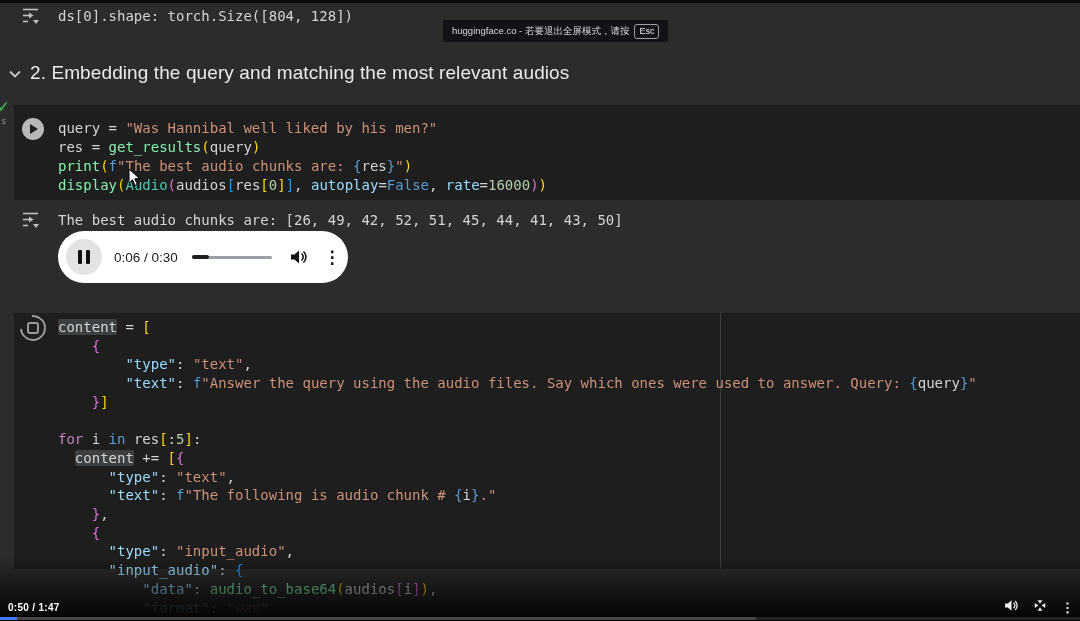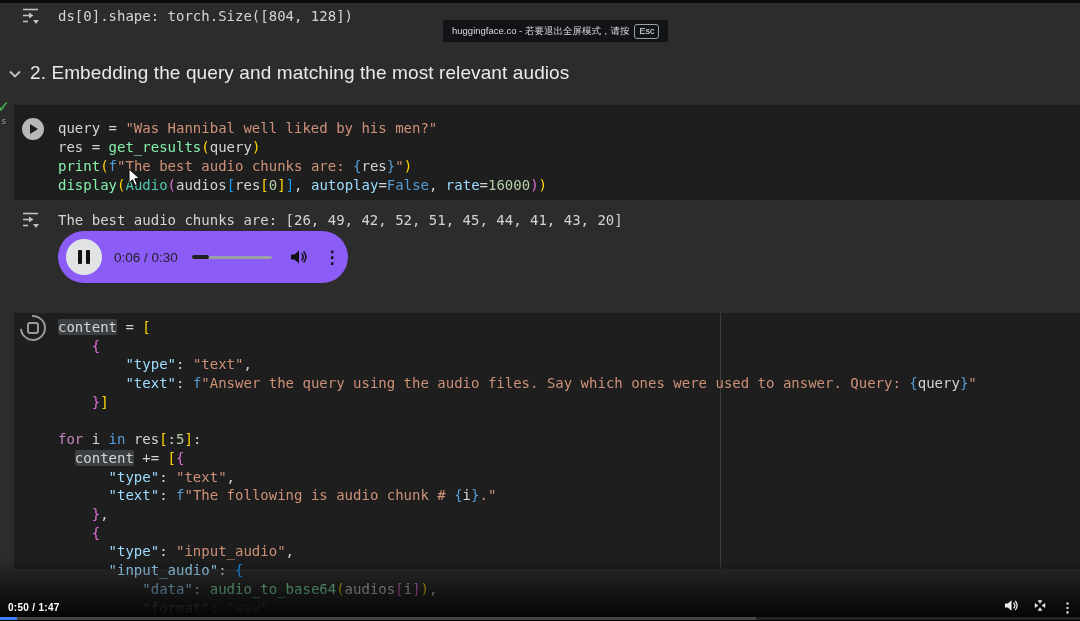--- a/index.html
+++ b/index.html
@@ -57,21 +57,21 @@
   .exec-time{ position:absolute; left:1px; top:116px; color:#9aa0a6; font-size:9px; font-family:"DejaVu Sans Mono",monospace; }
 
   .out-icon-2{ position:absolute; left:21px; top:211px; }
   .out-row-2{ position:absolute; left:58px; top:212px; }
 
   .ruler{ position:absolute; left:706px; top:0; bottom:0; width:1px; background:#3e3e3e; }
 
   
   .audio-player{
     position:absolute; left:58px; top:231px; width:290px; height:52px;
-    background:#8b5cf6; border-radius:26px; display:flex; align-items:center;
+    background:#ffffff; border-radius:26px; display:flex; align-items:center;
   }
   .ap-pause{
     margin-left:8px; width:36px; height:36px; border-radius:50%; background:#e1e3e4;
     display:flex; align-items:center; justify-content:center; gap:4px; flex:none;
   }
   .ap-pause span{ display:block; width:4px; height:14px; background:#111; border-radius:1px; }
   .ap-time{ margin-left:12px; color:#202124; font-size:13.5px; white-space:nowrap; }
   .ap-slider{ margin-left:14px; width:80px; height:4px; position:relative; flex:none; }
   .ap-track{ position:absolute; left:0; right:0; top:1px; height:3px; background:#9aa0a6; border-radius:2px; }
   .ap-fill{ position:absolute; left:0; top:0; height:4px; background:#1f1f1f; border-radius:2px; }
@@ -138,21 +138,21 @@
     <svg width="20" height="18" viewBox="0 0 20 18">
       <g stroke="#c0c0c0" stroke-width="1.6" fill="none">
         <path d="M2 2.5 H17"></path>
           <path d="M2 8.5 H10"></path>
           <path d="M2 14.5 H7"></path>
         <path d="M8 5.5 L12.5 8.5 L8 11.5" fill="#c0c0c0" stroke="none"></path>
       </g>
       <path d="M12 13 h6 l-3 4 z" fill="#c0c0c0"></path>
     </svg>
   </span>
-  <div class="out-row-2 mono">The best audio chunks are: [26, 49, 42, 52, 51, 45, 44, 41, 43, 20]</div>
+  <div class="out-row-2 mono">The best audio chunks are: [26, 49, 42, 52, 51, 45, 44, 41, 43, 50]</div>
 
   <div class="audio-player">
     <div class="ap-pause">
       <span></span>
         <span></span>
     </div>
     <div class="ap-time">0:06 / 0:30</div>
     <div class="ap-slider">
       <div class="ap-track"></div>
       <div class="ap-fill" style="width: 22%;"></div>

